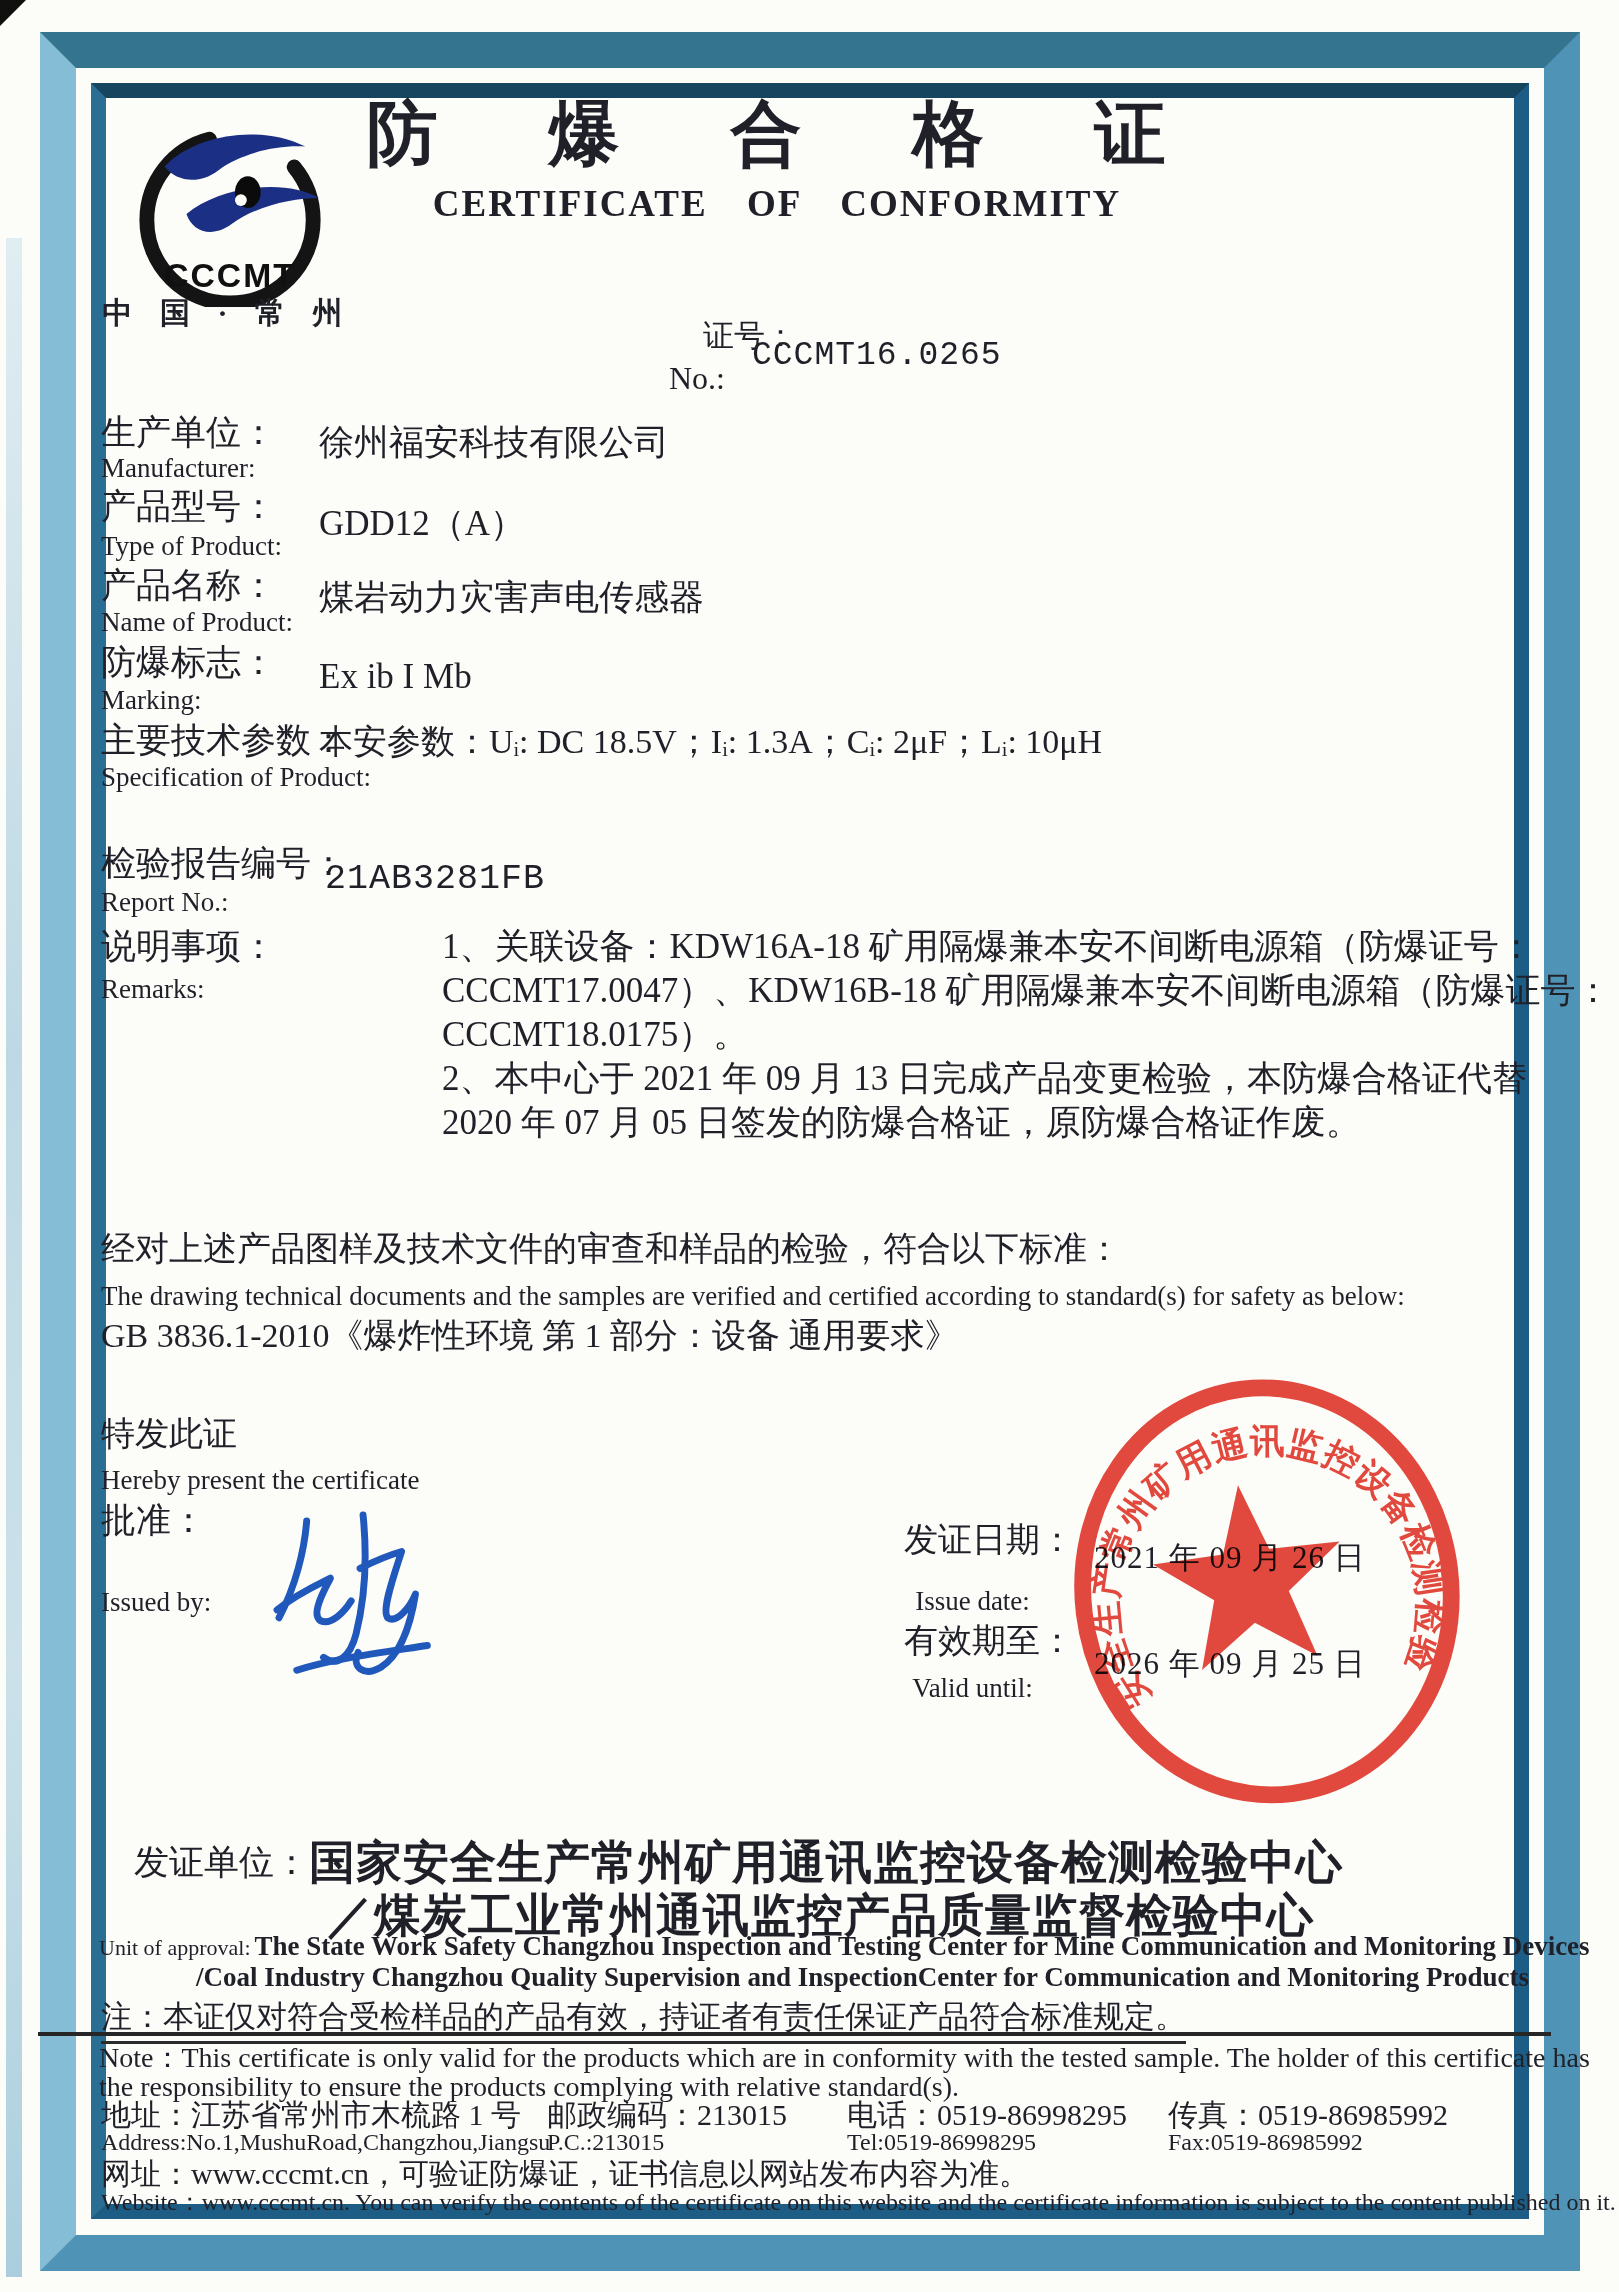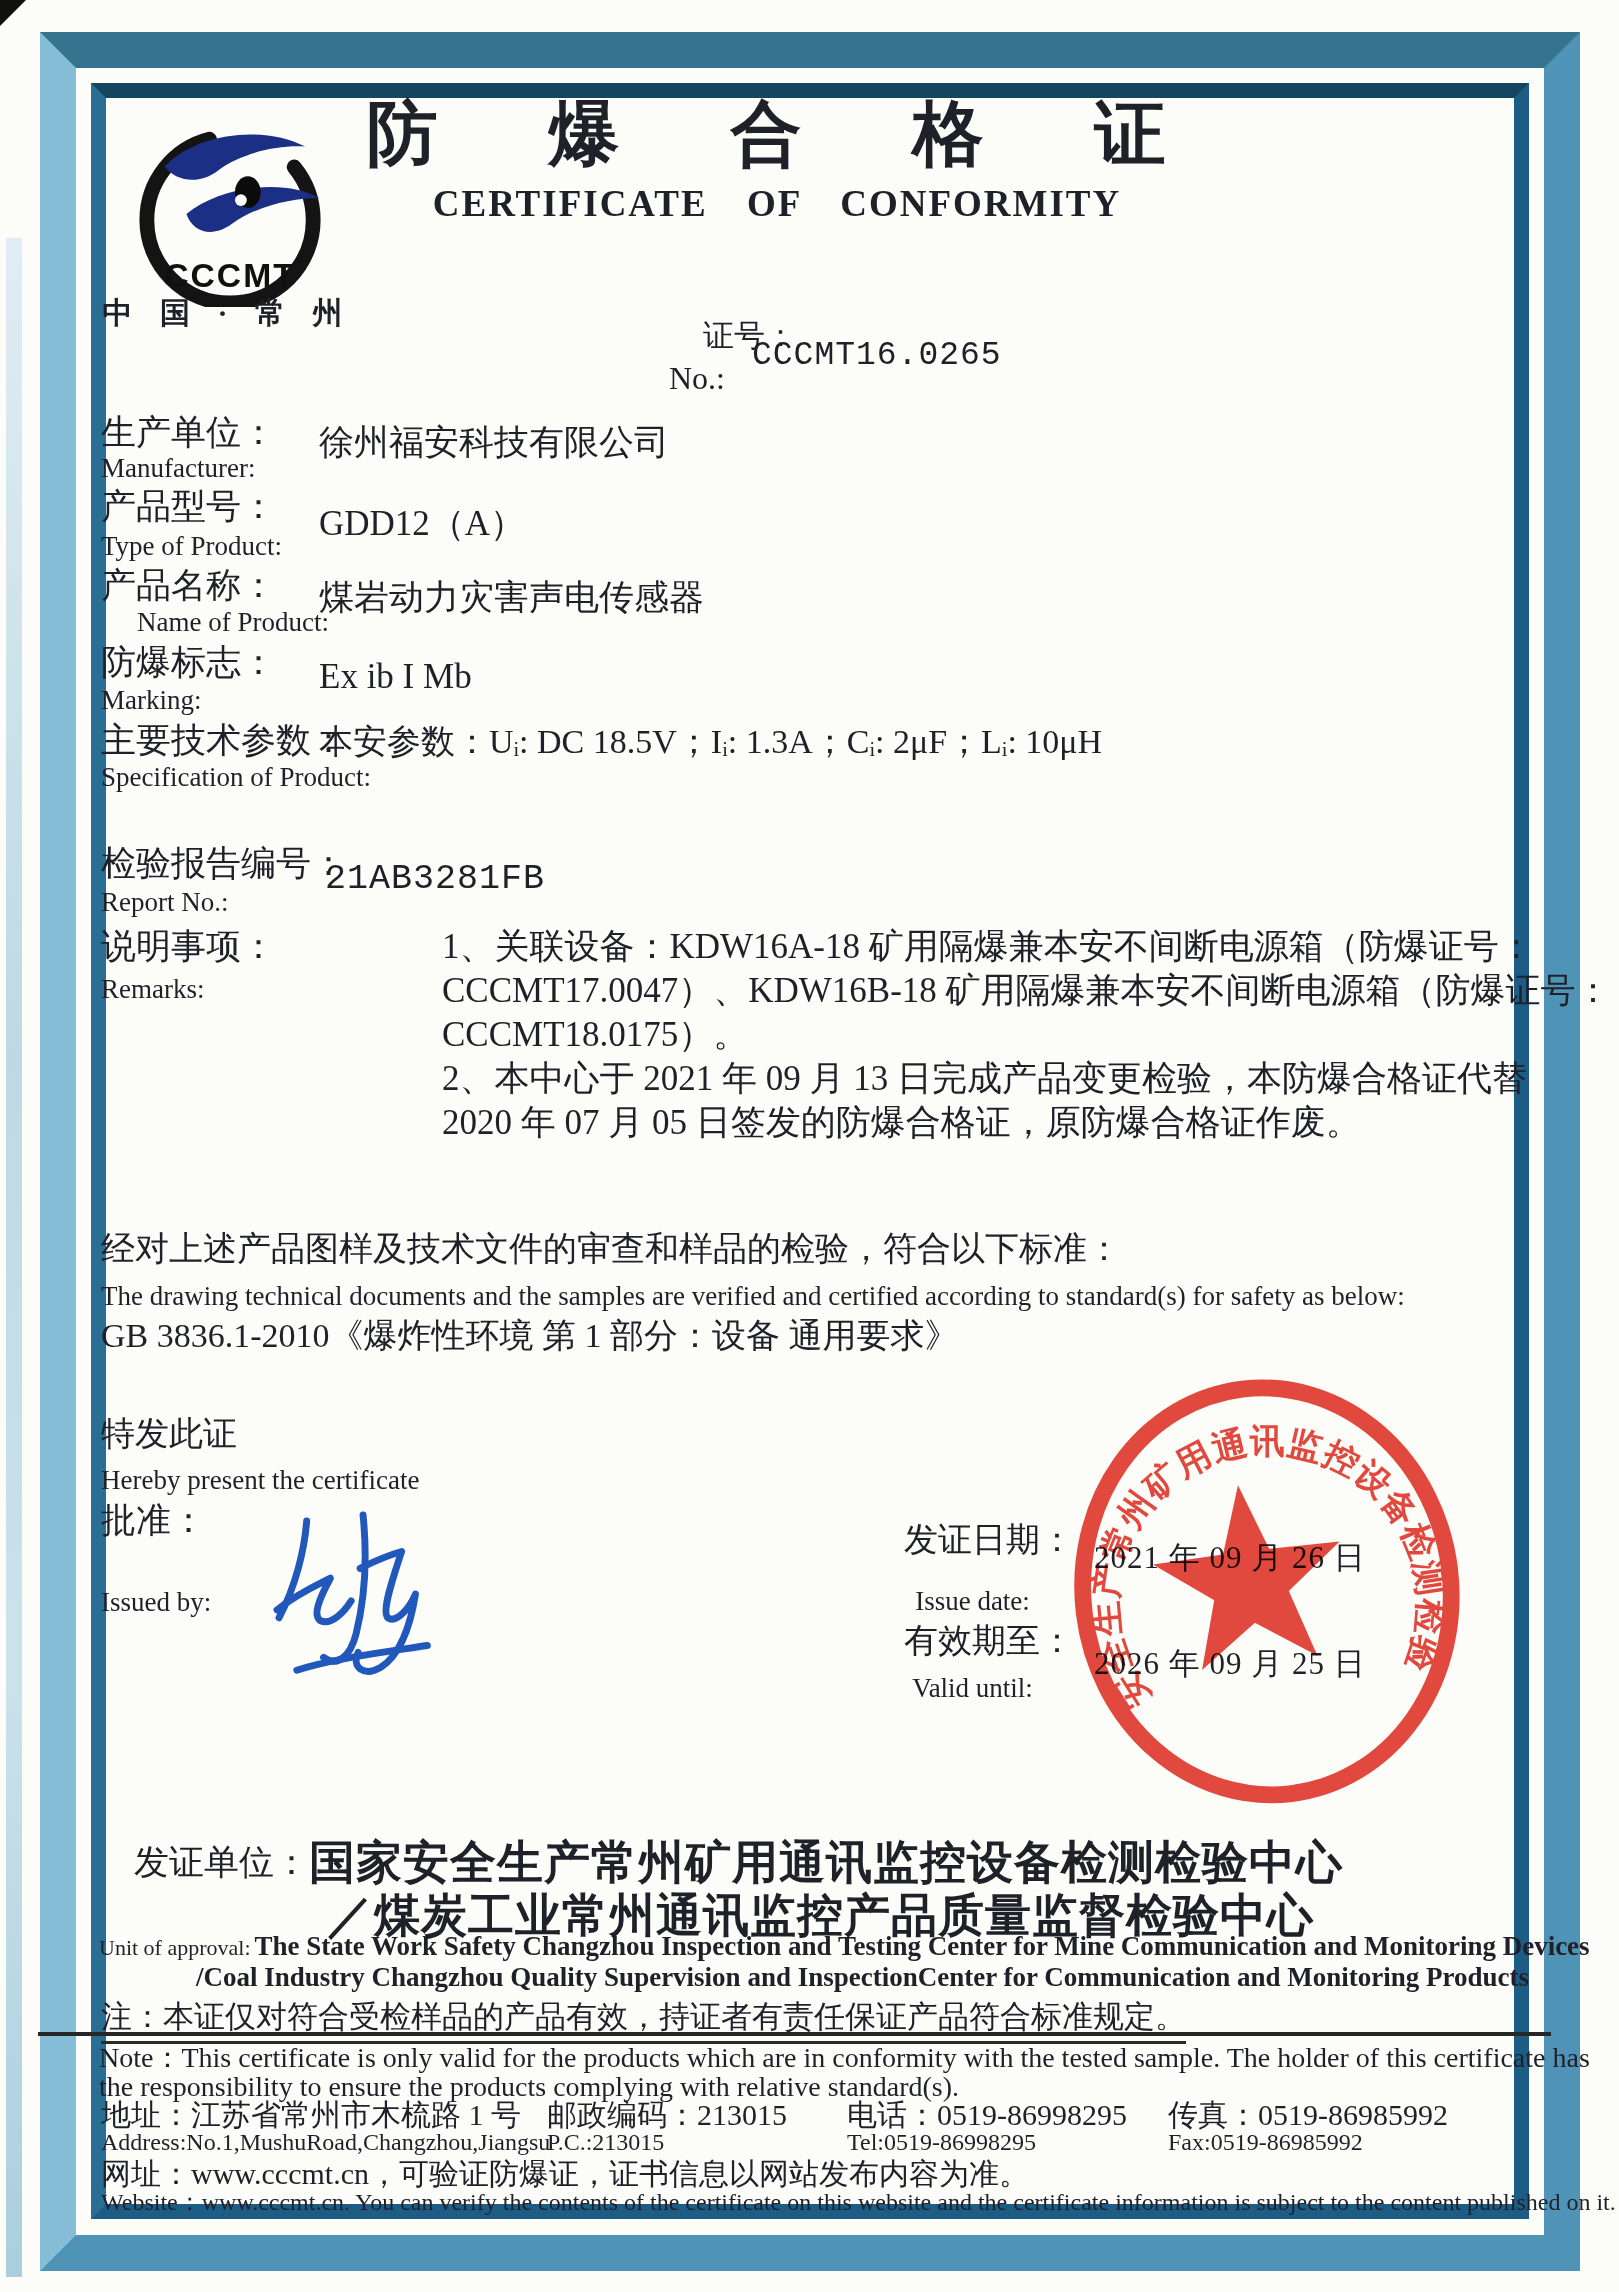--- a/index.html
+++ b/index.html
@@ -78,21 +78,21 @@
 
   <div class="abs lbl-cn" style="left:101px;top:409px;">生产单位：</div>
   <div class="abs lbl-en" style="left:101px;top:453px;">Manufacturer:</div>
   <div class="abs val" style="left:319px;top:419px;">徐州福安科技有限公司</div>
 
   <div class="abs lbl-cn" style="left:101px;top:483px;">产品型号：</div>
   <div class="abs lbl-en" style="left:101px;top:531px;">Type of Product:</div>
   <div class="abs val" style="left:319px;top:500px;">GDD12（A）</div>
 
   <div class="abs lbl-cn" style="left:101px;top:562px;">产品名称：</div>
-  <div class="abs lbl-en" style="left:101px;top:607px;margin-left:36px;">Name of Product:</div>
+  <div class="abs lbl-en" style="left:101px;top:607px;">Name of Product:</div>
   <div class="abs val" style="left:319px;top:574px;">煤岩动力灾害声电传感器</div>
 
   <div class="abs lbl-cn" style="left:101px;top:639px;">防爆标志：</div>
   <div class="abs lbl-en" style="left:101px;top:685px;">Marking:</div>
   <div class="abs val" style="left:319px;top:657px;">Ex ib I Mb</div>
 
   <div class="abs lbl-cn" style="left:101px;top:717px;">主要技术参数：</div>
   <div class="abs lbl-en" style="left:101px;top:762px;">Specification of Product:</div>
   <div class="abs val" style="left:319px;top:719px;font-size:34px;">本安参数：Uᵢ: DC 18.5V；Iᵢ: 1.3A；Cᵢ: 2μF；Lᵢ: 10μH</div>
 

